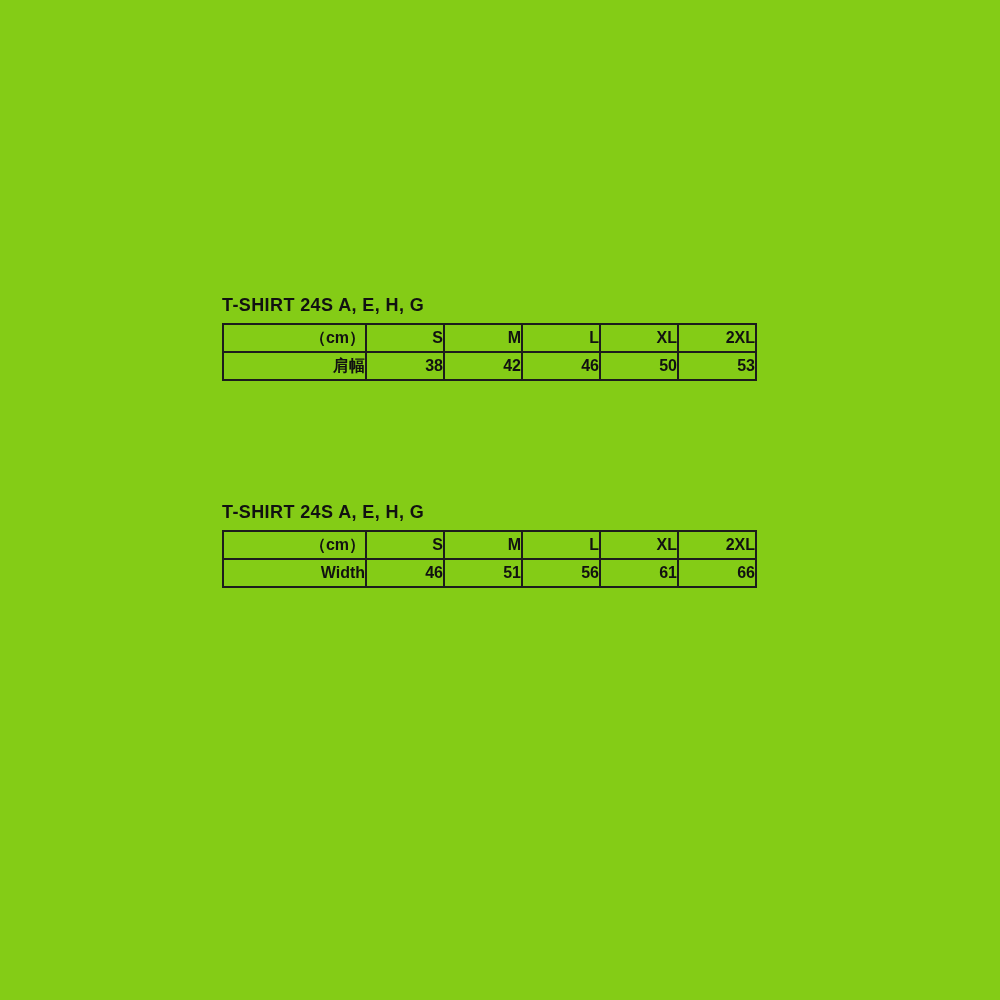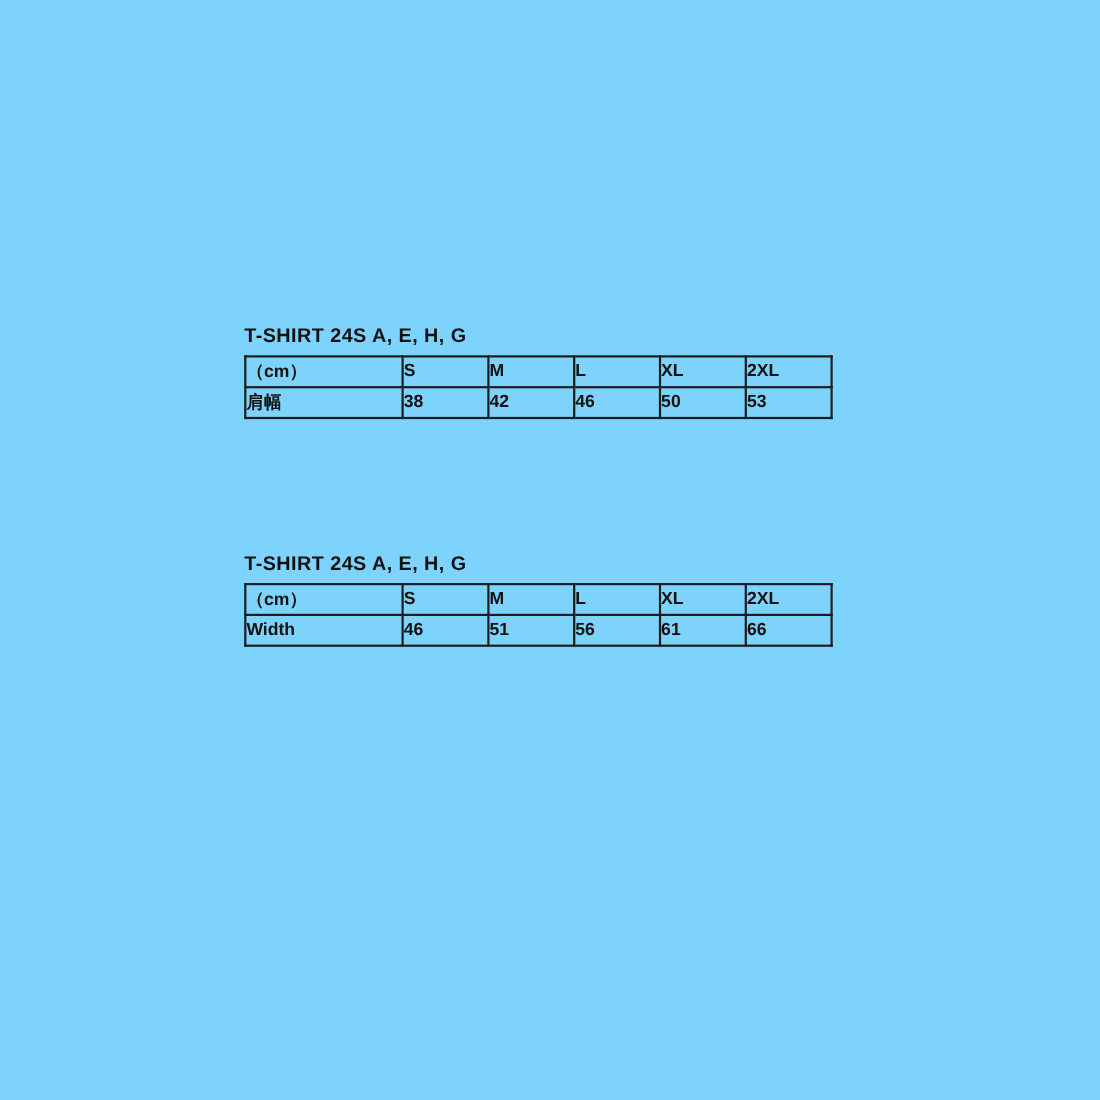--- a/index.html
+++ b/index.html
@@ -4,21 +4,21 @@
 <style>
   html, body {
     margin: 0;
     padding: 0;
     background: #ffffff;
   }
   .sheet {
     position: relative;
     width: 1000px;
     height: 1000px;
-    background: #7dd3fc;
+    background: #84cc16;
     font-family: "Liberation Sans", sans-serif;
     color: #111111;
     overflow: hidden;
   }
   .size-block {
     position: absolute;
     left: 222px;
   }
   .block-ja { top: 295px; }
   .block-en { top: 502px; }
@@ -30,21 +30,21 @@
     white-space: nowrap;
     color: #111111;
   }
   table.size-table {
     border-collapse: collapse;
     table-layout: fixed;
   }
   .size-table td {
     border: 2px solid #1c1c1c;
     height: 26px;
-    text-align: left;
+    text-align: right;
     vertical-align: middle;
     font-size: 16px;
     font-weight: bold;
     padding: 0;
     white-space: nowrap;
     color: #111111;
   }
   .col-label { width: 141px; }
   .col-size  { width: 76px; }
 </style>

